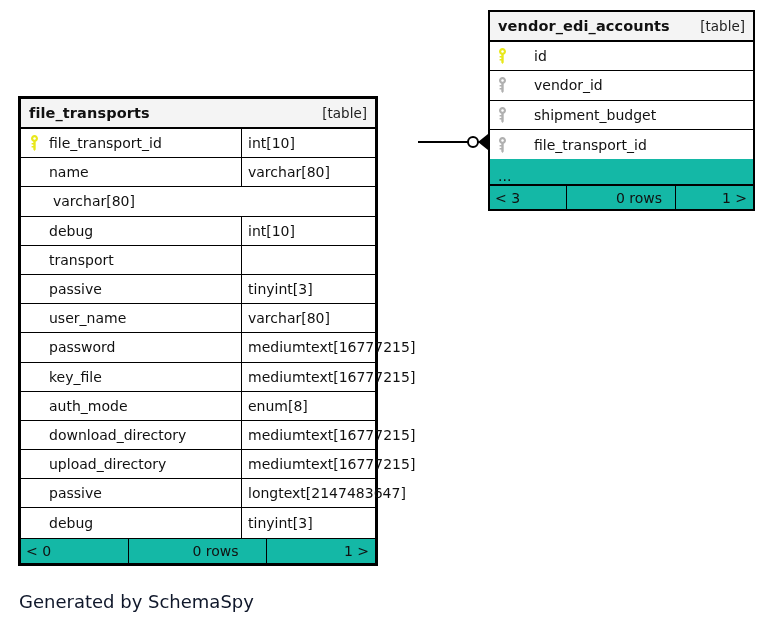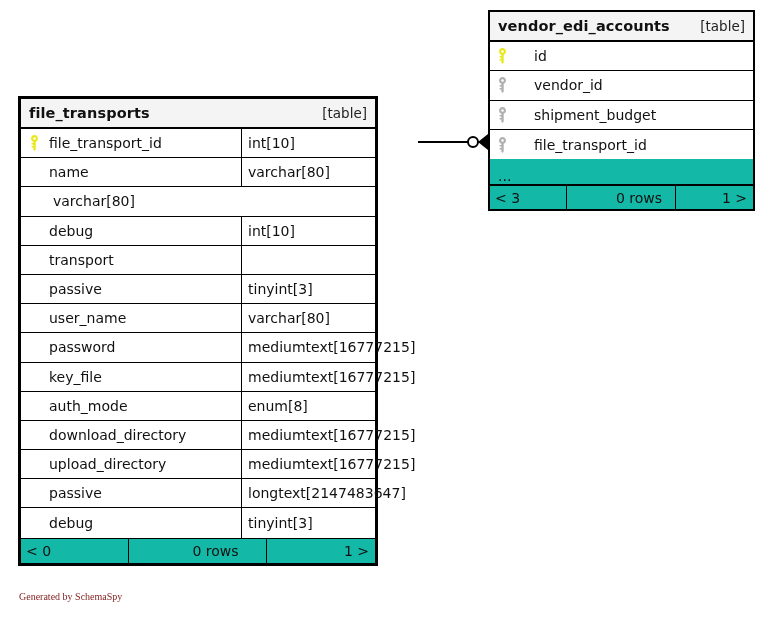--- a/index.html
+++ b/index.html
@@ -104,23 +104,22 @@
 
   
   .key-icon{display:block;width:11px;height:16px;}
 
   
   #connector{position:absolute;left:418px;top:128px;width:76px;height:30px;}
 
   
   .caption{
     position:absolute;
-    font-size:10px;color:#7f1d1d;
+    font-size:18px;color:#0f172a;
     white-space:nowrap;
-    font-family:Liberation Serif, serif;
   }
 </style>
 </head>
 <body>
 
 <div id="canvas">
 
   <div class="entity primary" id="entity-file_transports" style="left:18px;top:96px;width:360px;">
 
     <div class="ent-header">

